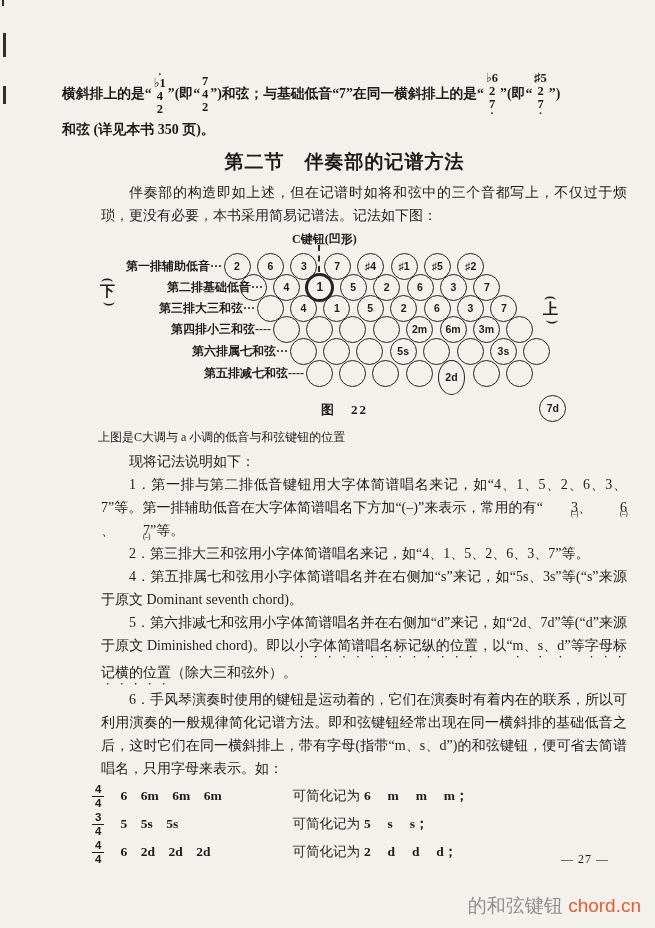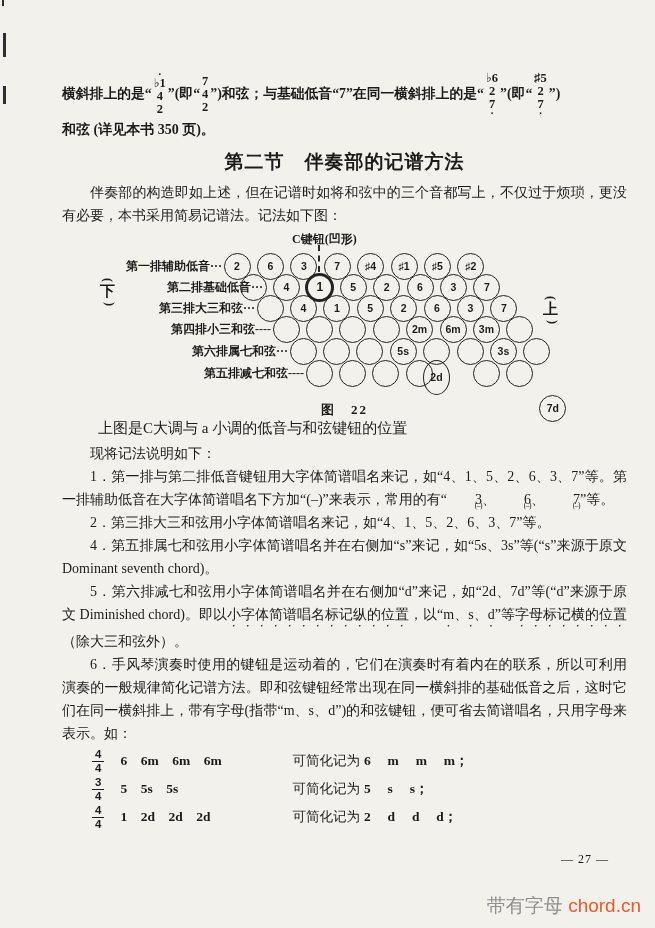--- a/index.html
+++ b/index.html
@@ -22,42 +22,42 @@
   .chord-line2 { font-size:14px; font-weight:600; line-height:23px; }
   .stack { display:inline-flex; flex-direction:column; align-items:center;
     line-height:1; font-weight:700; font-size:12.5px; margin:0 2px; }
   .stack .sv { height:13px; display:flex; align-items:center; }
   .stack .sd { height:5px; font-size:11px; line-height:4px; }
 
   .section-heading { text-align:center; font-size:19px; font-weight:700;
     margin:8px 0 6px 0; letter-spacing:1px; }
 
   .body { font-size:14px; line-height:23px; text-align:justify; }
-  .ind { text-indent:2em; }
+  .ind { text-indent:2em;margin-left:39px; }
 
   
   .diagram { position:relative; width:655px; height:162px; margin:4px 0 0 -62px; }
   .diagram-title { position:absolute; left:292px; top:0; font-size:12px; font-weight:700; }
   .pointer-line { position:absolute; left:318px; top:14px; height:27px;
     border-left:2px dashed #2a2a2a; width:0; }
   .row-label { position:absolute; font-size:12px; font-weight:700; white-space:nowrap; }
   .bass-btn { position:absolute; border:1.6px solid #242424; border-radius:50%;
     display:flex; align-items:center; justify-content:center;
     font-size:10.5px; font-weight:700;
     font-family:"Liberation Sans","DejaVu Sans",sans-serif; }
   .bass-btn.bold { border-width:3.2px; font-weight:800; font-size:12px; }
   .vmark { position:absolute; display:flex; flex-direction:column; align-items:center;
     font-size:15px; font-weight:700; line-height:1; }
   .vmark .arc { font-size:12px; height:9px; display:flex; align-items:center; }
   .vmark .arc-top::before { content:"("; display:inline-block; transform:rotate(90deg); }
   .vmark .arc-bot::before { content:"("; display:inline-block; transform:rotate(-90deg); }
 
   .fig-caption { text-align:center; font-size:13px; font-weight:700;
     margin-top:8px; letter-spacing:2px; }
-  .fig-subcaption { font-size:15px; margin:0 0 4px 36px; }
+  .fig-subcaption { font-size:12px; margin:10px 0 4px 36px; }
 
   .em-dots {
     -webkit-text-emphasis:filled dot #1c1c1c; text-emphasis:filled dot #1c1c1c;
     -webkit-text-emphasis-position:under right; text-emphasis-position:under right;
   }
   .under-mark { position:relative; display:inline-block; }
   .under-mark .um { position:absolute; top:14px; left:50%; transform:translateX(-50%);
     font-size:7.5px; line-height:1; letter-spacing:-0.5px; white-space:nowrap; }
 
   .examples { margin:2px 0 0 30px; }
@@ -150,21 +150,21 @@
         <div class="bass-btn" style="width: 27px; height: 27px; left: 389.7px; top: 106.5px;">5s</div>
         <div class="bass-btn" style="width: 27px; height: 27px; left: 423.1px; top: 106.5px;"></div>
         <div class="bass-btn" style="width: 27px; height: 27px; left: 456.5px; top: 106.5px;"></div>
         <div class="bass-btn" style="width: 27px; height: 27px; left: 489.9px; top: 106.5px;">3s</div>
         <div class="bass-btn" style="width: 27px; height: 27px; left: 523.3px; top: 106.5px;"></div>
         <div class="row-label" style="right: 351px; top: 134px; text-align: center;">第五排减七和弦----</div>
         <div class="bass-btn" style="width: 27px; height: 27px; left: 305.5px; top: 128.5px;"></div>
         <div class="bass-btn" style="width: 27px; height: 27px; left: 338.9px; top: 128.5px;"></div>
         <div class="bass-btn" style="width: 27px; height: 27px; left: 372.3px; top: 128.5px;"></div>
         <div class="bass-btn" style="width: 27px; height: 27px; left: 405.7px; top: 128.5px;"></div>
-        <div class="bass-btn" style="width: 27px; height: 35px; left: 423px; top: 128.5px;">2d</div>
+        <div class="bass-btn" style="width: 27px; height: 35px; left: 438px; top: 128.5px;">2d</div>
         <div class="bass-btn" style="width: 27px; height: 27px; left: 472.5px; top: 128.5px;"></div>
         <div class="bass-btn" style="width: 27px; height: 27px; left: 505.9px; top: 128.5px;"></div>
         <div class="bass-btn" style="width: 27px; height: 27px; left: 539.3px; top: 128.5px; margin-top: 35px;">7d</div>
       </div>
 
     <div class="fig-caption">图　22</div>
     <div class="fig-subcaption">上图是C大调与 a 小调的低音与和弦键钮的位置</div>
 
     <p class="body ind">现将记法说明如下：</p>
     <p class="body ind">1．第一排与第二排低音键钮用大字体简谱唱名来记，如“4、1、5、2、6、3、7”等。第一排辅助低音在大字体简谱唱名下方加“(–)”来表示，常用的有“<span class="under-mark"><span>3</span><span class="um">(–)</span></span>、<span class="under-mark"><span>6</span><span class="um">(–)</span></span>、<span class="under-mark"><span>7</span><span class="um">(–)</span></span>”等。</p>
@@ -190,26 +190,26 @@
           </span>
           <span class="ex-chords">5　5s　5s</span>
           <span class="ex-label">可简化记为</span>
           <span class="ex-simplified">5　 s　 s；</span>
         </div>
         <div class="example-row">
           <span class="frac">
             <span class="num">4</span>
             <span class="den">4</span>
           </span>
-          <span class="ex-chords">1　2d　2d　2d</span>
+          <span class="ex-chords">6　2d　2d　2d</span>
           <span class="ex-label">可简化记为</span>
           <span class="ex-simplified">2　 d　 d　 d；</span>
         </div>
       </div>
 
   </div>
 
   <div class="page-number">— 27 —</div>
   <div class="watermark">
-    <span class="wm-gray">带有字母</span>
+    <span class="wm-gray">的和弦键钮</span>
     <span class="wm-orange">chord.cn</span>
   </div>
 </div>
 
 </body></html>

